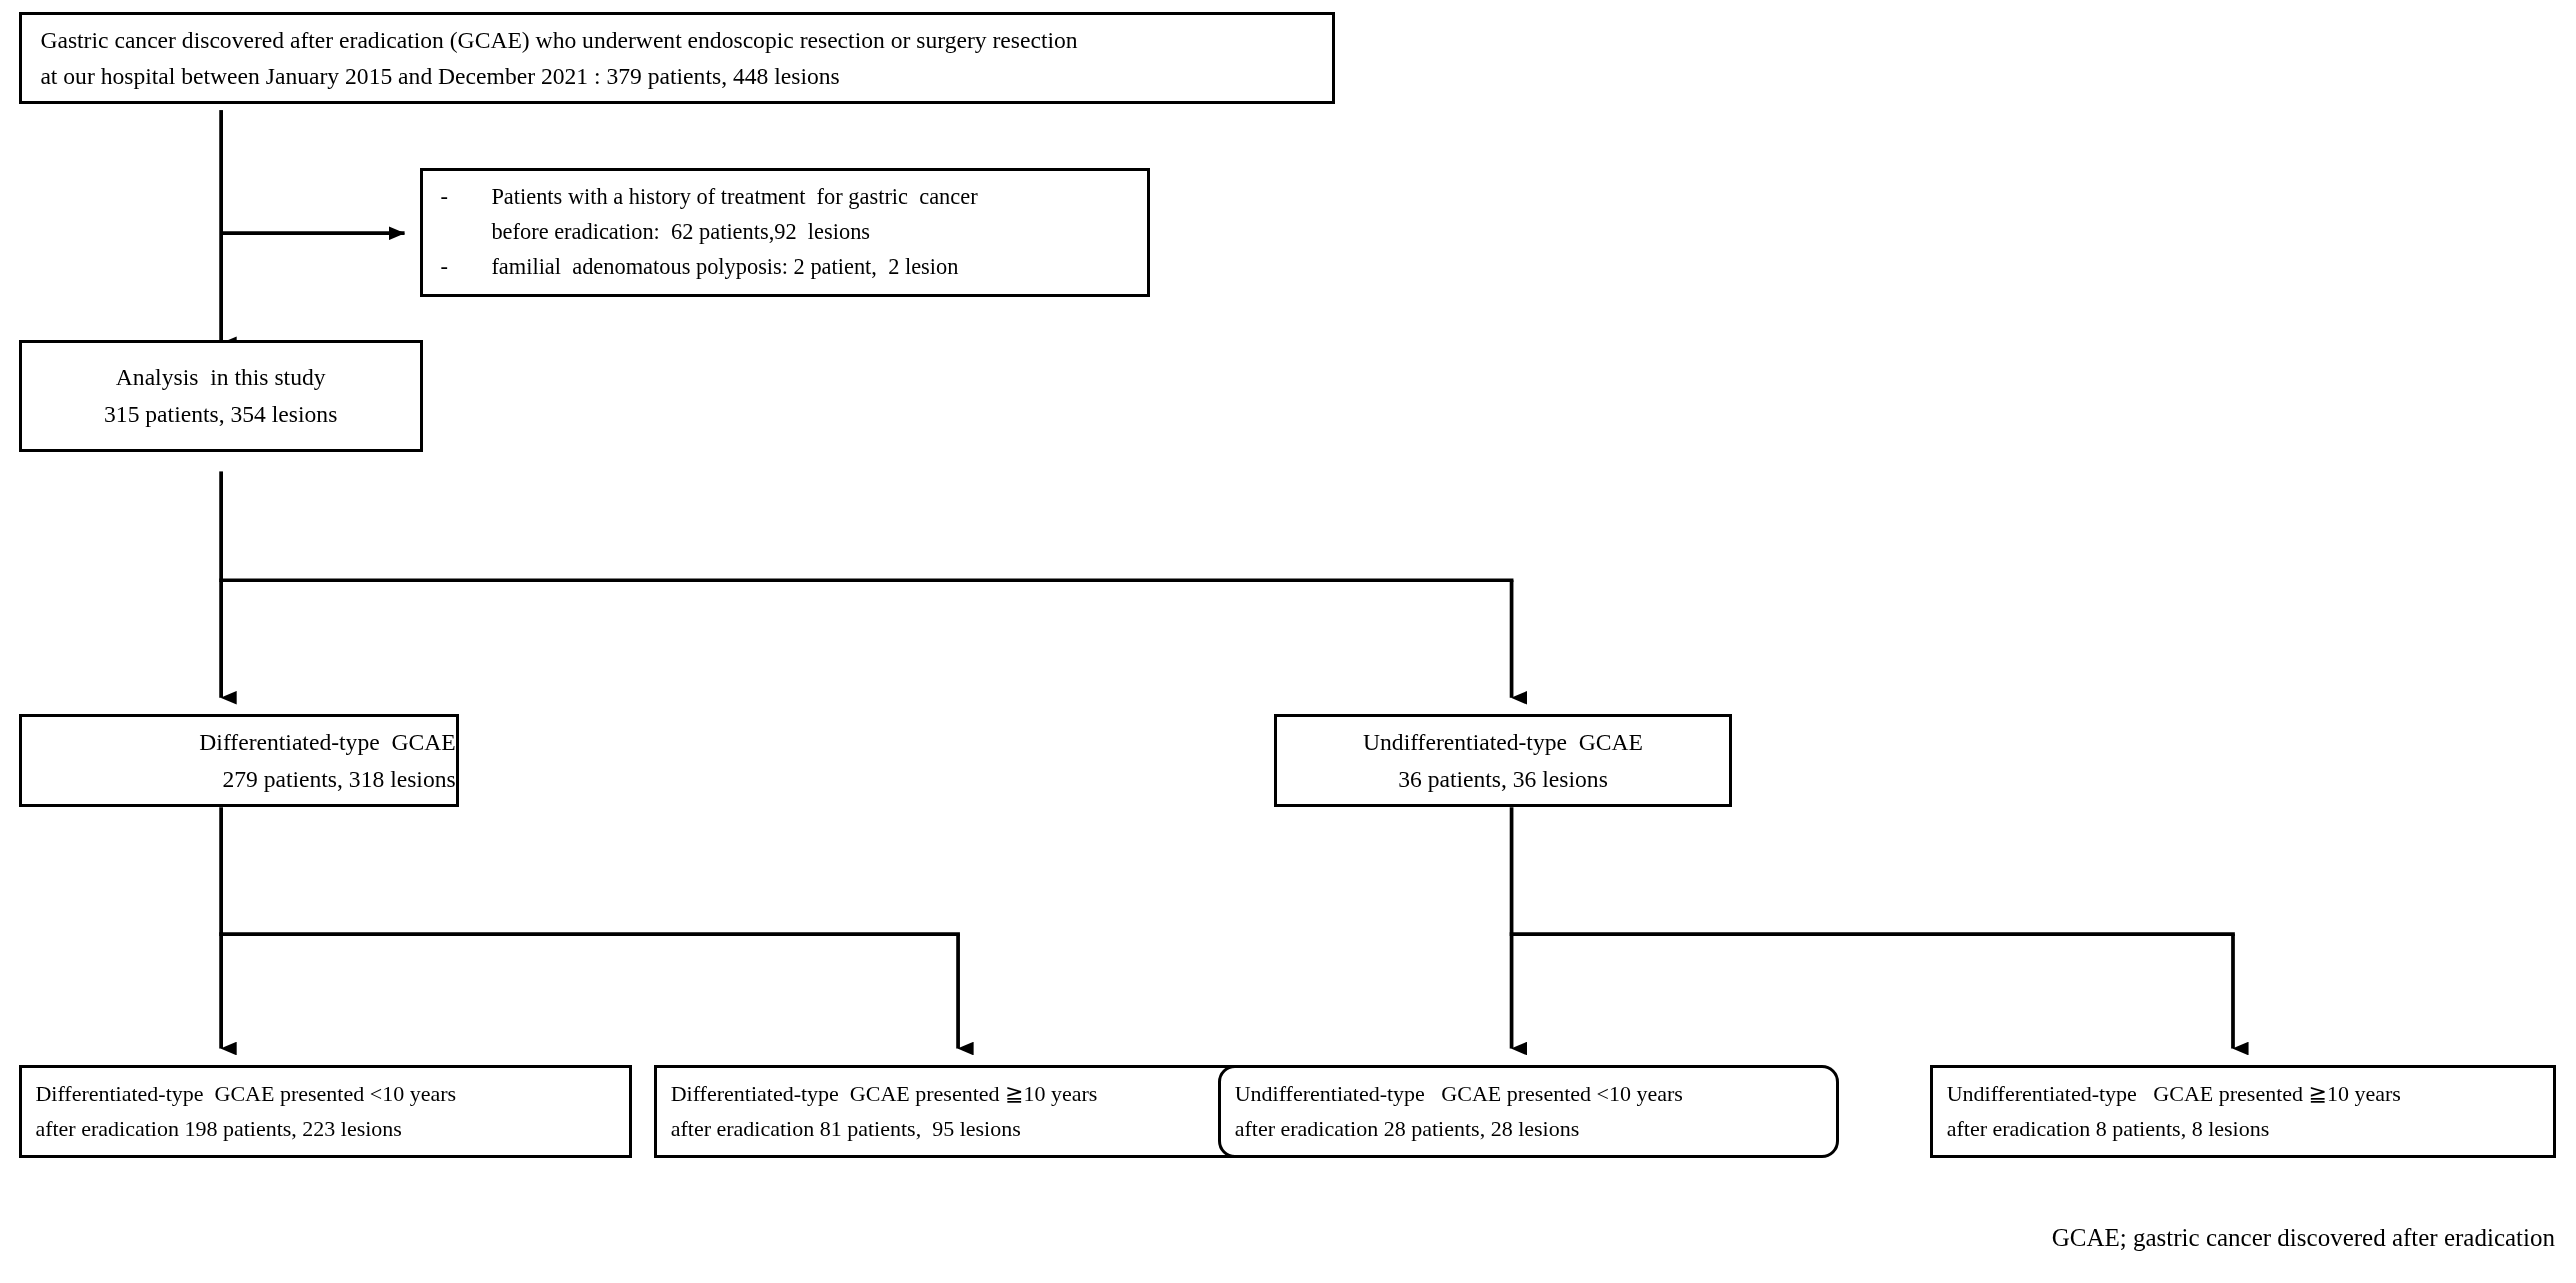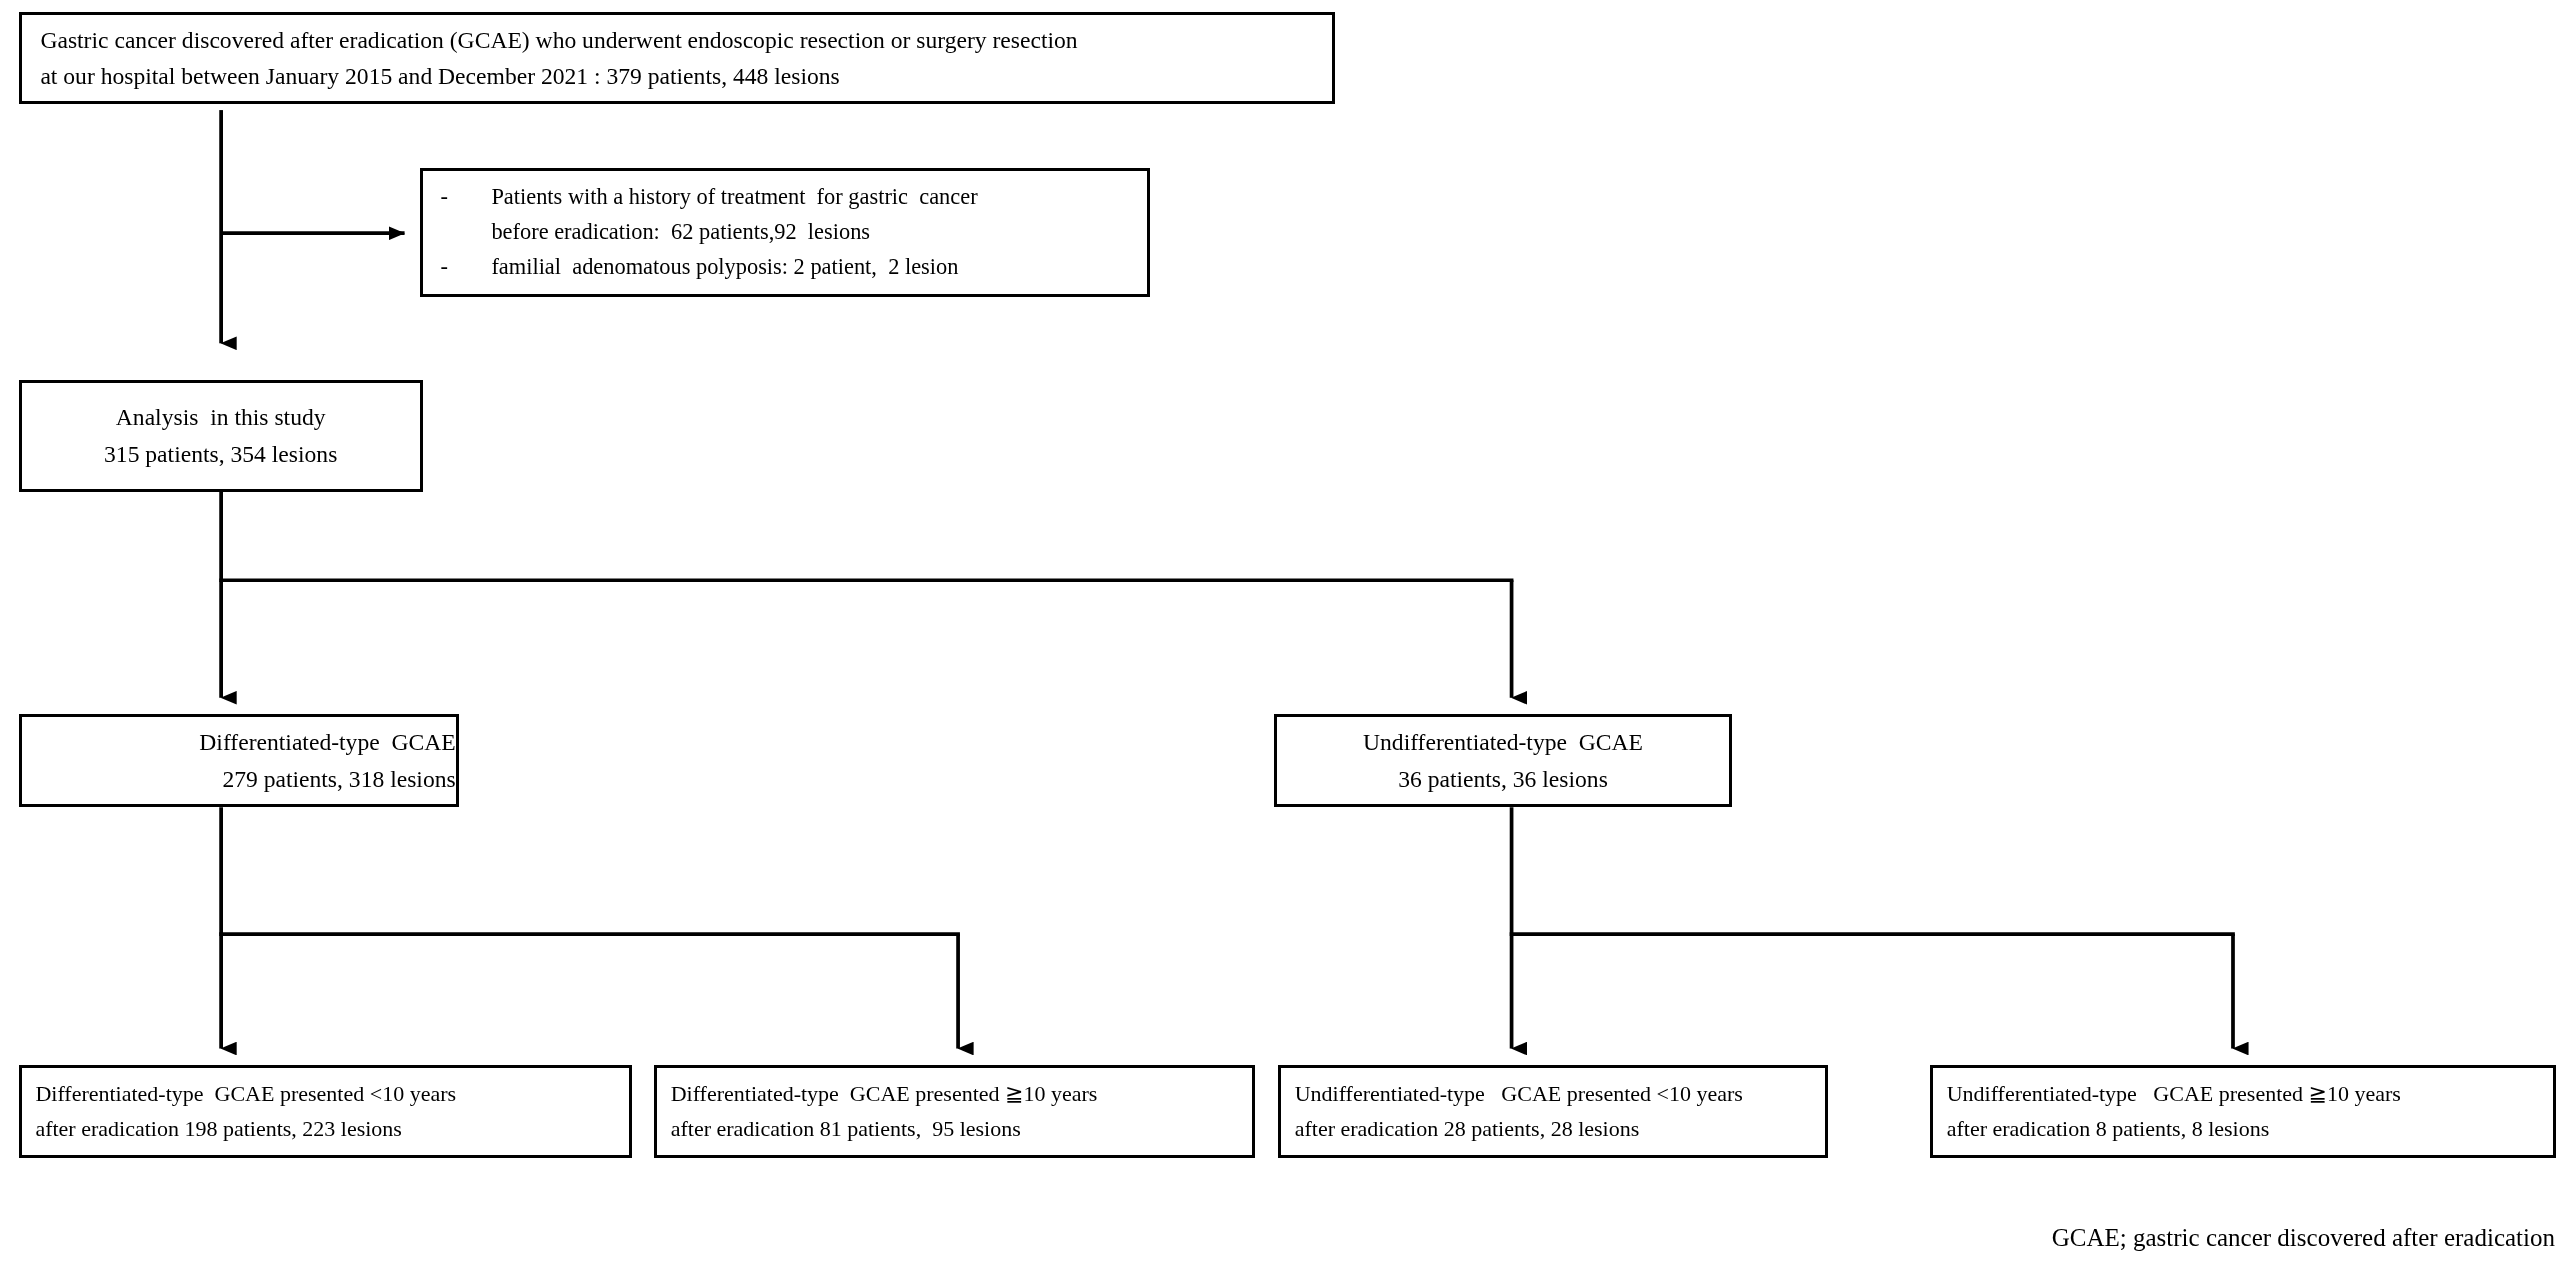--- a/index.html
+++ b/index.html
@@ -70,21 +70,21 @@
     flex: 0 0 51px;
     font-size: 22.4px;
     line-height: 1.5;
   }
   .excl-text {
     flex: 1 1 auto;
   }
   
   #node-analysis {
     left: 18.7px;
-    top: 380px;
+    top: 340px;
     width: 404px;
     height: 112px;
     align-items: center;
     font-size: 23.6px;
     text-align: center;
   }
   
   #node-differentiated {
     left: 18.7px;
     top: 714px;
@@ -104,21 +104,21 @@
   }
   
   .leaf {
     top: 1065px;
     height: 93px;
     padding: 0 0 0 13.7px;
     font-size: 22px;
   }
   #node-diff-lt10  { left: 18.7px;   width: 613px; }
   #node-diff-ge10  { left: 654px; width: 601px; }
-  #node-undiff-lt10{ left: 1278px; width: 550px; }
+  #node-undiff-lt10{ left: 1218px; width: 621px; border-radius: 17px; }
   #node-undiff-ge10{ left: 1930px; width: 626px; }
 
   
   #footnote {
     position: absolute;
     right: 21px;
     top: 1224px;
     font-size: 25px;
     white-space: pre;
     z-index: 2;

